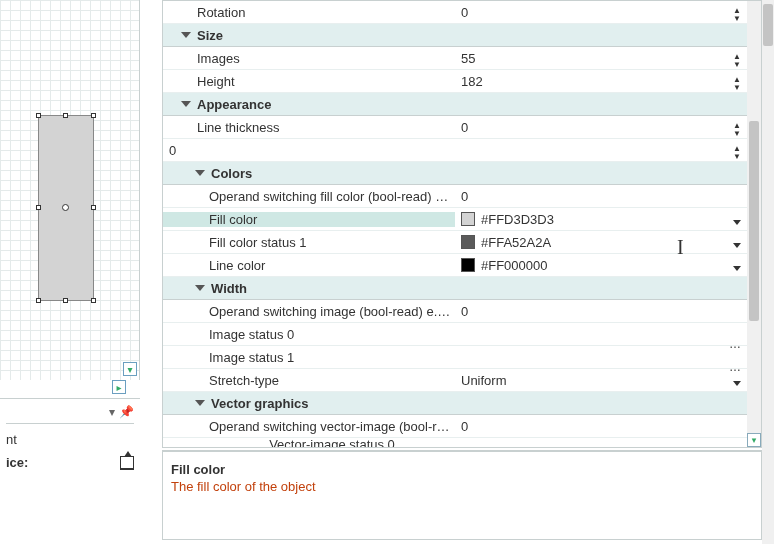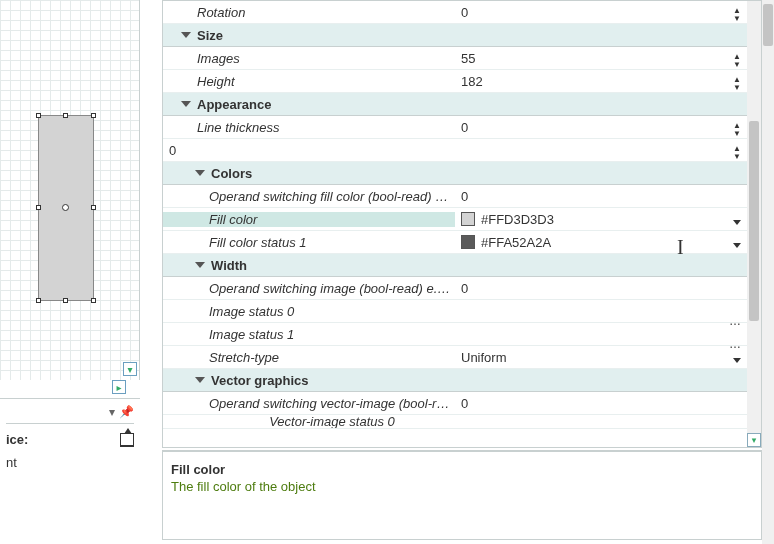--- a/index.html
+++ b/index.html
@@ -29,38 +29,38 @@
   .upload-icon::after { content:""; position:absolute; left:3px; top:-6px; border-left:4px solid transparent; border-right:4px solid transparent; border-bottom:6px solid #333; }
 
   
   .prop-panel { position: absolute; left: 162px; top: 0; width: 600px; height: 448px; border: 1px solid #c8d0d0; background:#fff; }
   .prop-scroll { position:absolute; left:0; top:0; right:14px; bottom:0; overflow:hidden; }
   .scrollbar { position:absolute; right:0; top:0; width:14px; bottom:0; background:#f0f0f0; }
   .scroll-thumb { position:absolute; left:2px; width:10px; background:#c4c4c4; border-radius:2px; }
   .up-arrow { position:absolute; bottom:0; left:0; width:14px; height:14px; display:flex; align-items:center; justify-content:center; border:1px solid #8ab; background:#fff; font-size:9px; color:#3a6; }
   
   .prop-row { display:flex; align-items:center; height:23px; border-bottom:1px solid #e8efef; }
-  .prop-label { padding-left: 34px; width: 292px; white-space:nowrap; overflow:hidden; text-overflow:ellipsis;font-style:italic; }
+  .prop-label { padding-left: 34px; width: 292px; white-space:nowrap; overflow:hidden; text-overflow:ellipsis; }
   .prop-label.sub { padding-left: 46px; }
   .prop-value { flex:1; padding-left:6px; display:flex; align-items:center; gap:6px; position:relative; }
   .cat-row { background: #e1efef; display:flex; align-items:center; height:23px; border-bottom:1px solid #c8d0d0; }
   .cat-tri { margin-left:18px; margin-right:6px; width:0; height:0; border-left:5px solid transparent; border-right:5px solid transparent; border-top:6px solid #555; }
   .cat-tri.sub { margin-left:32px; }
   .cat-title { font-weight:bold; }
   .spinner { position:absolute; right:4px; top:2px; width:10px; display:flex; flex-direction:column; font-size:8px; line-height:8px; color:#333; }
   .dropdown { position:absolute; right:6px; top:8px; width:0; height:0; border-left:4px solid transparent; border-right:4px solid transparent; border-top:5px solid #333; }
   .ellipsis { position:absolute; right:6px; top:3px; font-size:12px; color:#333; }
   .swatch { width:14px; height:14px; border:1px solid #555; }
   .selected-row .prop-label { background:#cfe8e4; }
   .cursor-caret { position:absolute; left:514px; top:235px; font-size:20px; font-family: serif; color:#333; pointer-events:none; }
   
   
   .desc-panel { position:absolute; left:162px; top:450px; width:600px; height:90px; background:#fff; border:1px solid #c8d0d0; border-top:2px solid #c8d0d0; padding:10px 8px; }
   .desc-title { font-weight:bold; margin-bottom:2px; color:#333; }
-  .desc-text { color:#4d7c0f; }
+  .desc-text { color:#c2410c; }
   
   .right-scroll { position:absolute; right:0; top:0; width:12px; height:544px; background:#f0f0f0; }
   .right-thumb { position:absolute; left:1px; top:4px; width:10px; height:42px; background:#c4c4c4; border-radius:2px; }
 </style>
 </head>
 <body>
 
 <div class="canvas-area">
   <div class="rect-shape">
     <div class="handle h-tl"></div>
@@ -76,26 +76,26 @@
   <div class="expand-chip expand1">▾</div>
   <div class="expand-chip expand2">▸</div>
 </div>
 
 <div class="bottom-left">
   <div class="hdr">
     <span class="pin-icon">▾</span>
     <span class="pin-icon">📌</span>
   </div>
   <div class="row">
+      <span>nt</span>
+    </div>
+  <div class="row">
     <span class="lbl">ice:</span>
     <span class="upload-icon"></span>
   </div>
-  <div class="row">
-      <span>nt</span>
-    </div>
 </div>
 
 <div class="prop-panel">
   <div class="prop-scroll">
     <div class="prop-row">
       <div class="prop-label">Rotation</div>
       <div class="prop-value">
           <span>0</span>
           <div class="spinner">▲<br>▼</div>
         </div>
@@ -151,20 +151,28 @@
           <span class="swatch" style="background:#d3d3d3"></span>
           <span>#FFD3D3D3</span>
           <div class="dropdown"></div>
         </div>
     </div>
     <div class="prop-row">
       <div class="prop-label sub">Fill color status 1</div>
       <div class="prop-value">
           <span class="swatch" style="background:#5a5a5a"></span>
           <span>#FFA52A2A</span>
+          <div class="dropdown"></div>
+        </div>
+    </div>
+    <div class="prop-row">
+      <div class="prop-label sub">Line color</div>
+      <div class="prop-value">
+          <span class="swatch" style="background:#000"></span>
+          <span>#FF000000</span>
           <div class="dropdown"></div>
         </div>
     </div>
     <div class="cat-row">
         <div class="cat-tri sub"></div>
         <span class="cat-title">Width</span>
       </div>
     <div class="prop-row">
       <div class="prop-label sub">Operand switching image (bool-read) e.g. I...</div>
       <div class="prop-value">

